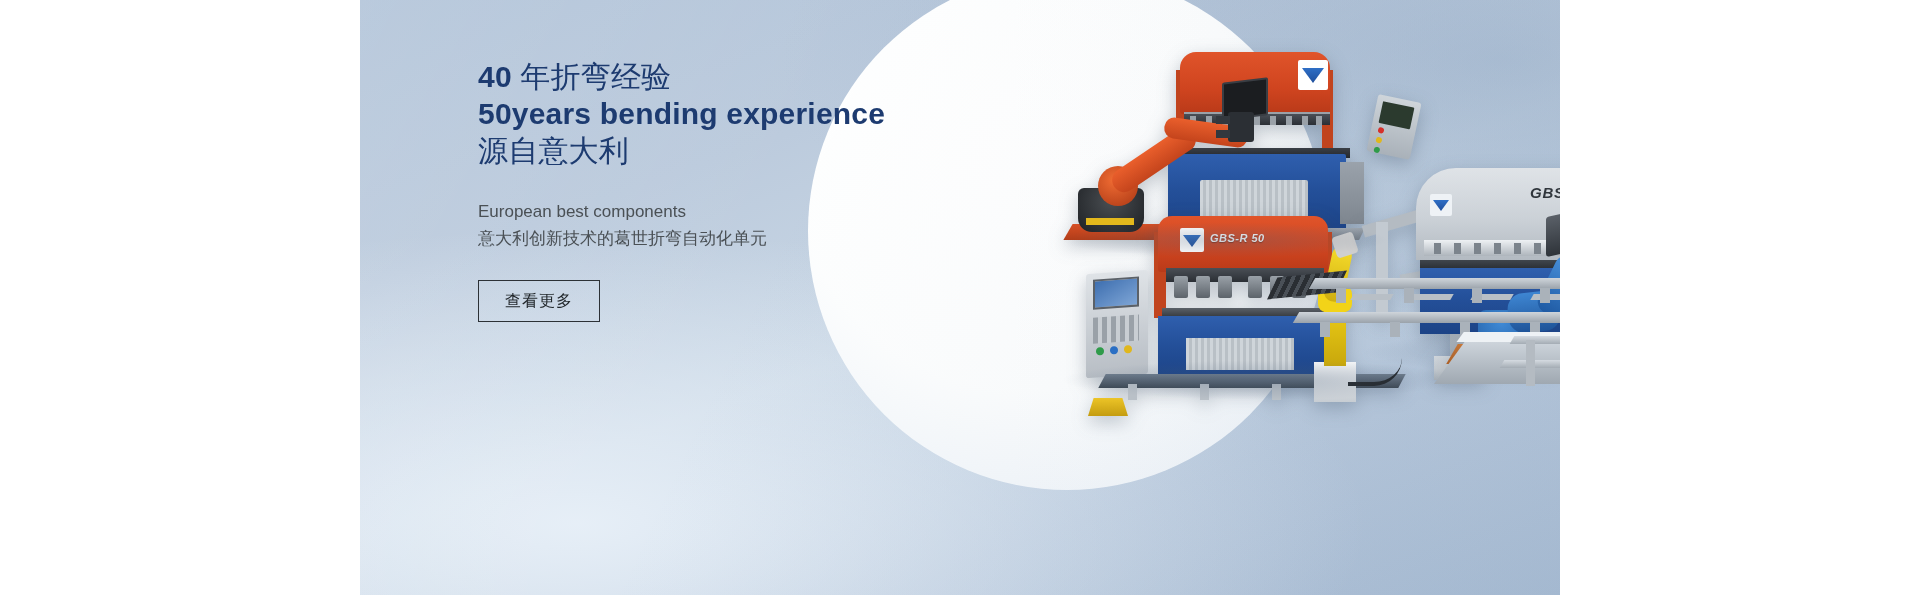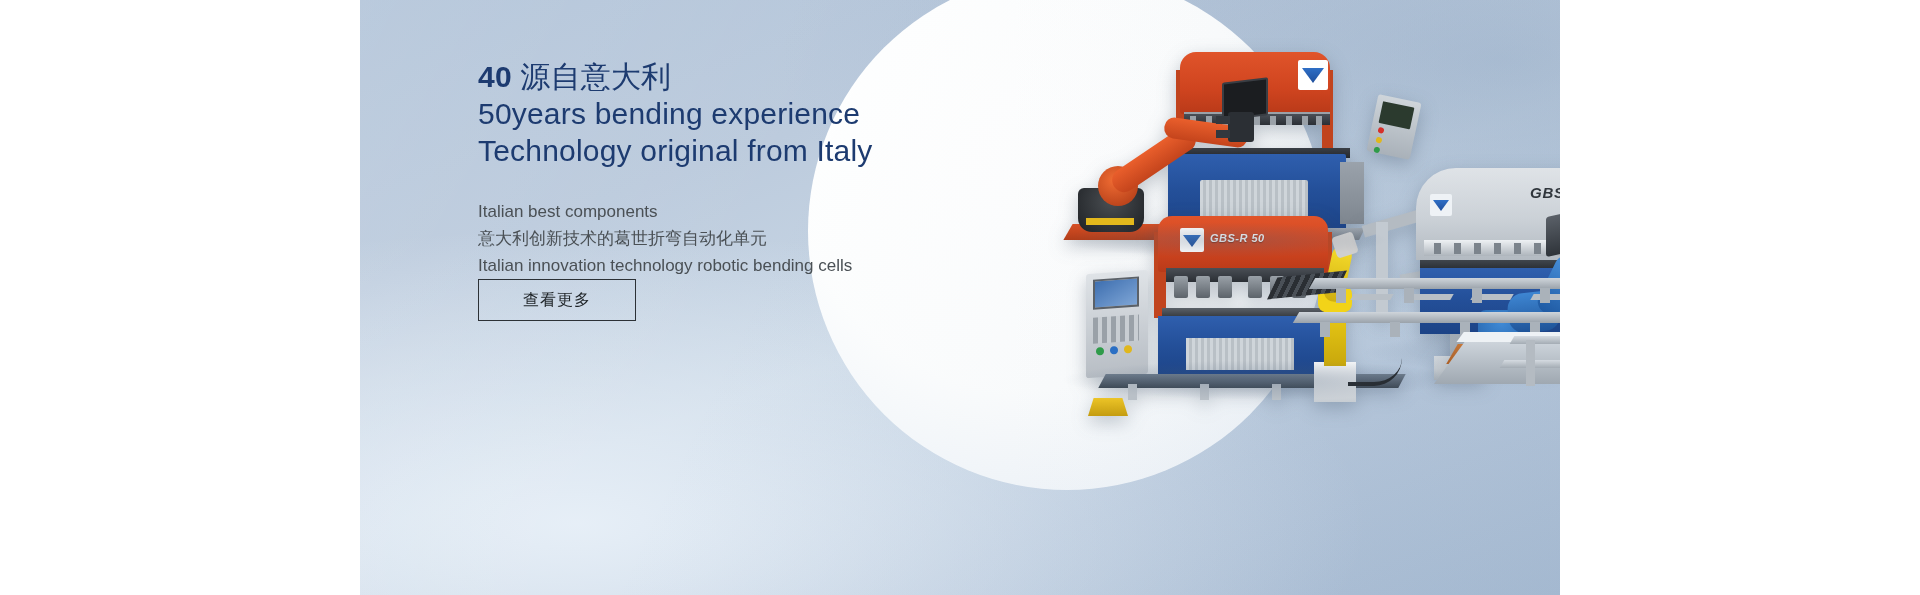--- a/index.html
+++ b/index.html
@@ -56,35 +56,36 @@
   }
   .headline .line{
     color:#1d3b70;
     font-size:30px;
     line-height:37px;
     letter-spacing:.2px;
     white-space:nowrap;
   }
   .headline .line.cn{ font-weight:400; }
   .headline .line.cn .num{ font-weight:700; }
-  .headline .line.en{ font-weight:400; }
+  .headline .line.en{ font-weight:700; }
 
   .sublist{
     margin-top:29px;
   }
   .sublist .sline{
     color:#4a5055;
     font-size:17px;
     line-height:27px;
     white-space:nowrap;
   }
 
   .cta{
     display:inline-block;
-    padding:12px 44px;
+    margin-top:28px;
+    padding:12px 26px;
     border:1px solid #2c3136;
     background:transparent;
     color:#1f2428;
     font-size:16px;
     line-height:1;
     letter-spacing:1px;
     cursor:pointer;
   }
 
   
@@ -578,32 +579,31 @@
         <div class="bar" style="left:-10px;top:30px;width:170px"></div>
         <div class="leg" style="left:14px;top:10px;height:46px"></div>
 
       </div>
 
     </div>
 
     <div class="content">
 
       <div class="headline">
-        <div class="line cn"><span class="num">40</span><span> 源自意大利</span></div>
+        <div class="line cn"><span class="num">40</span><span> 年折弯经验</span></div>
 
         <div class="line en">50years bending experience</div>
 
-
-        <div class="line en">Technology original from Italy</div>
+        <div class="line cn">源自意大利</div>
+
       </div>
 
       <div class="sublist">
-        <div class="sline">Italian best components</div>
+        <div class="sline">European best components</div>
         <div class="sline">意大利创新技术的葛世折弯自动化单元</div>
-        <div class="sline">Italian innovation technology robotic bending cells</div>
       </div>
 
       <div>
         <button class="cta">查看更多</button>
       </div>
 
     </div>
 
   </div>
 </div>

